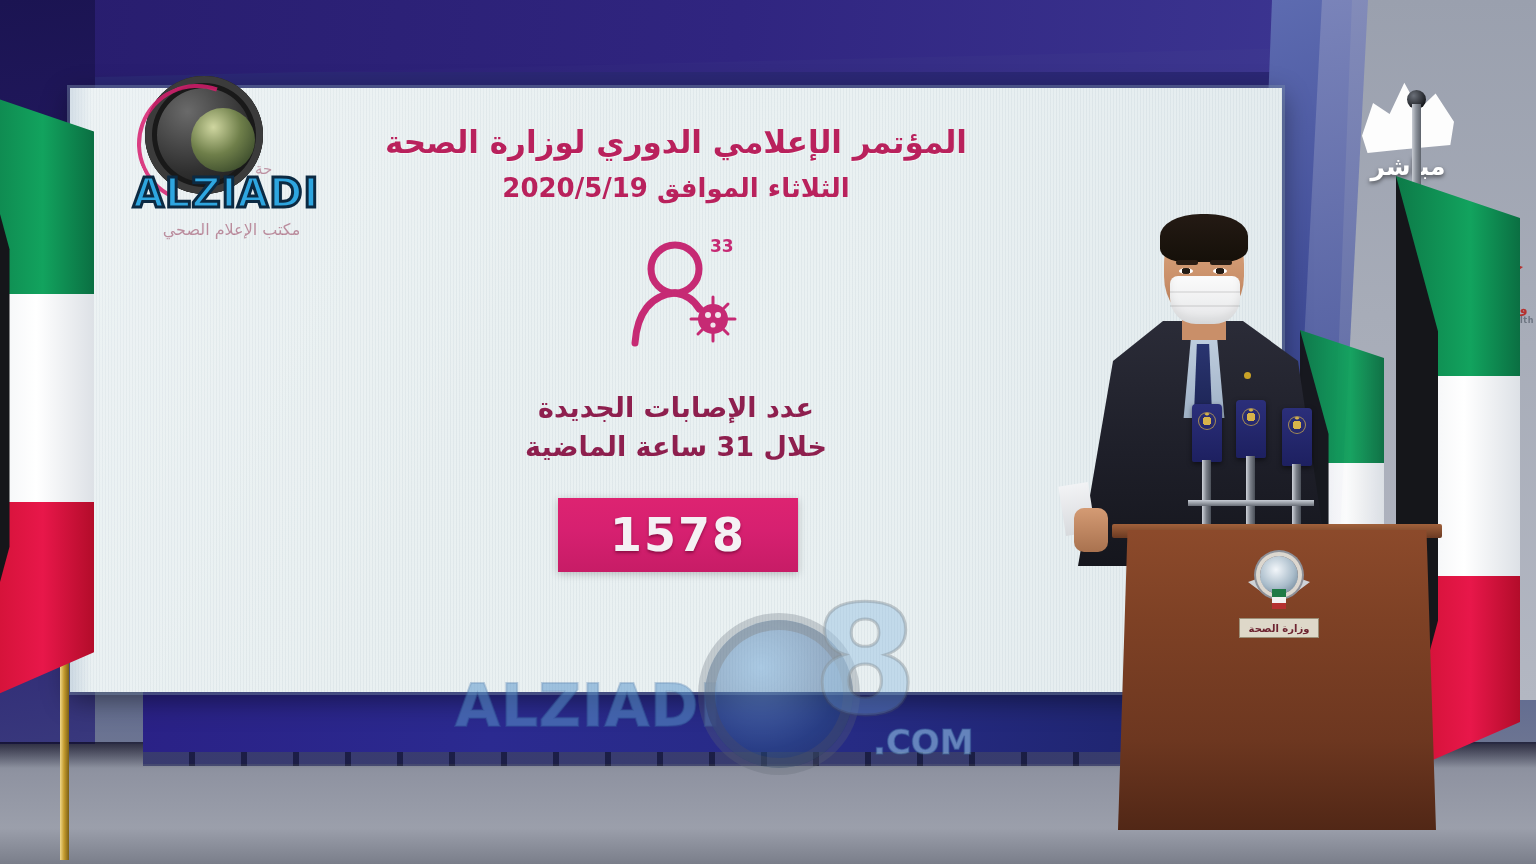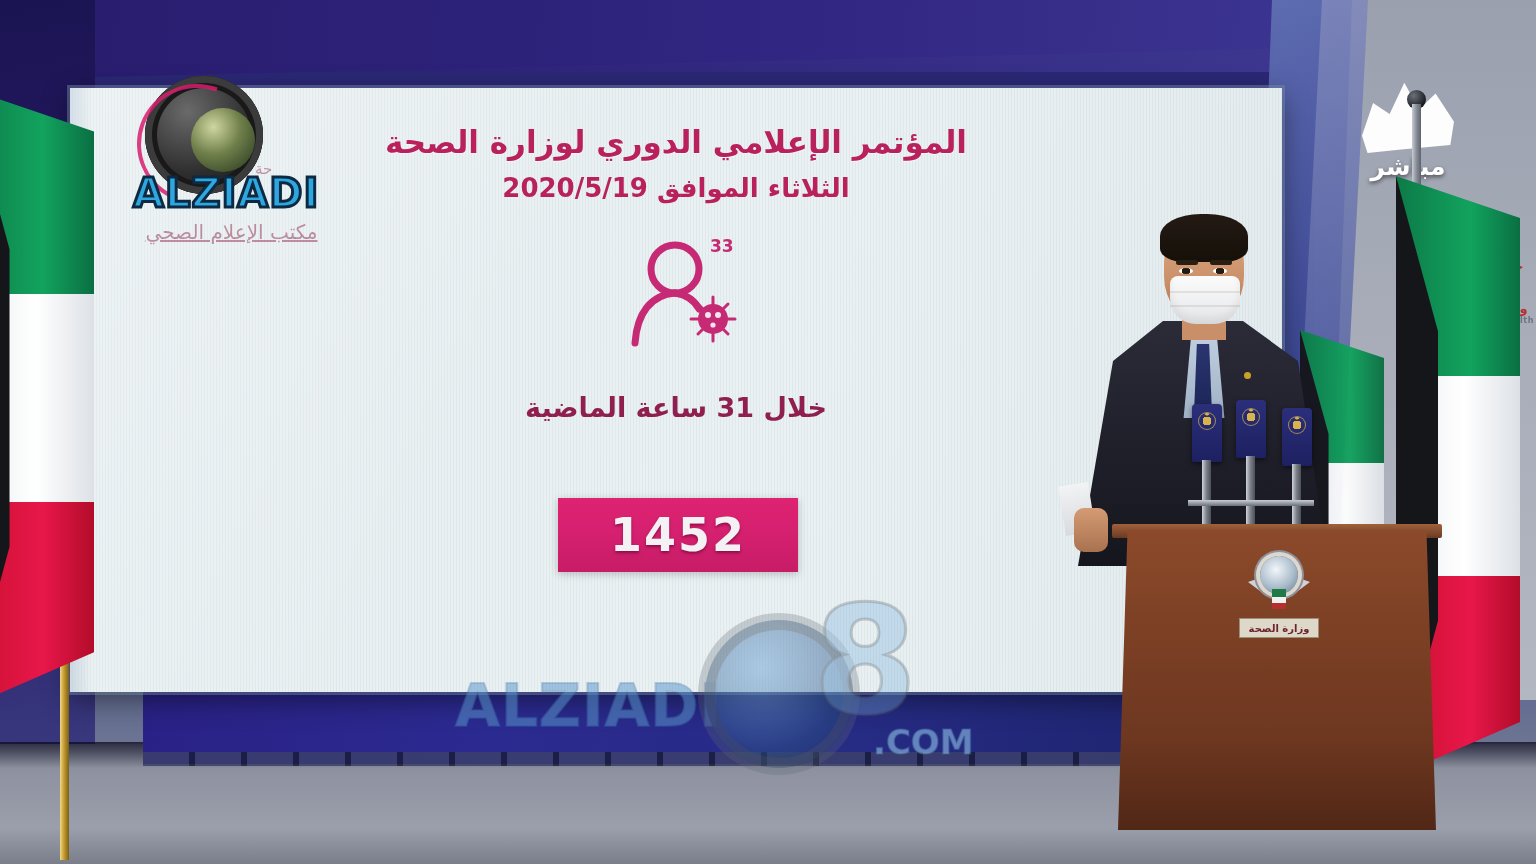--- a/index.html
+++ b/index.html
@@ -90,21 +90,21 @@
   .lens-glass{position:absolute;left:46px;top:32px;width:64px;height:64px;border-radius:50%;
     background:radial-gradient(circle at 35% 30%,#cfd6a0,#6f7f4a 45%,#23331d 100%);}
   .lens-red{position:absolute;left:12px;top:14px;width:112px;height:112px;border-radius:50%;
     border:4px solid rgba(215,30,110,.85);border-right-color:transparent;border-bottom-color:transparent;
     transform:rotate(-25deg);}
   .q8{position:absolute;left:40px;top:0px;font-size:84px;font-weight:bold;color:#3bb8ea;
     -webkit-text-stroke:4px #0b2b44;text-shadow:0 3px 0 rgba(0,0,0,.25);letter-spacing:-4px;}
   .alziadi{position:absolute;left:8px;top:100px;font-size:40px;font-weight:bold;color:#2ea6e0;
     -webkit-text-stroke:3px #0c2a42;letter-spacing:1px;}
   .logo-ar{position:absolute;left:4px;top:150px;width:205px;text-align:center;
-    color:rgba(150,60,90,.55);font-size:20px;direction:rtl;text-decoration:underline;}
+    color:rgba(150,60,90,.55);font-size:16px;direction:rtl;}
   .logo-ar2{position:absolute;left:130px;top:90px;color:rgba(150,60,90,.5);font-size:15px;direction:rtl;}
 
   
   .wm{position:absolute;left:455px;top:630px;width:580px;height:160px;opacity:.62;}
   .wm-text{position:absolute;left:0;top:42px;font-size:58px;font-weight:bold;
     color:rgba(90,150,205,.85);-webkit-text-stroke:2px rgba(60,110,165,.5);letter-spacing:1px;}
   .wm-lens{position:absolute;left:250px;top:-10px;width:148px;height:148px;border-radius:50%;
     background:radial-gradient(circle at 38% 32%,rgba(120,170,215,.9),rgba(45,85,135,.75) 60%,rgba(25,45,80,.7) 100%);
     box-shadow:inset 0 0 0 10px rgba(80,90,100,.55),0 0 0 7px rgba(95,105,115,.45);}
   .wm-8{position:absolute;left:358px;top:-56px;font-size:150px;font-weight:bold;
@@ -266,25 +266,26 @@
           </g>
           <g fill="#f2e3ec">
             <circle cx="107" cy="76" r="3"></circle>
             <circle cx="117" cy="76" r="3"></circle>
             <circle cx="112" cy="86" r="2.6"></circle>
           </g>
         </svg>
       </div>
 
       <div class="slide-cap nosel">
+        <div>عدد الإصابات الجديدة</div>
         <div>خلال 31 ساعة الماضية</div>
       </div>
 
       <div class="numbox">
-        <span class="nosel">1452</span>
+        <span class="nosel">1578</span>
       </div>
     </div>
   </div>
 
   <div class="chan-logo">
     <div class="lens">
       <div class="lens-glass"></div>
     </div>
     <div class="lens-red"></div>
     <div class="logo-ar2 nosel">حة</div>

